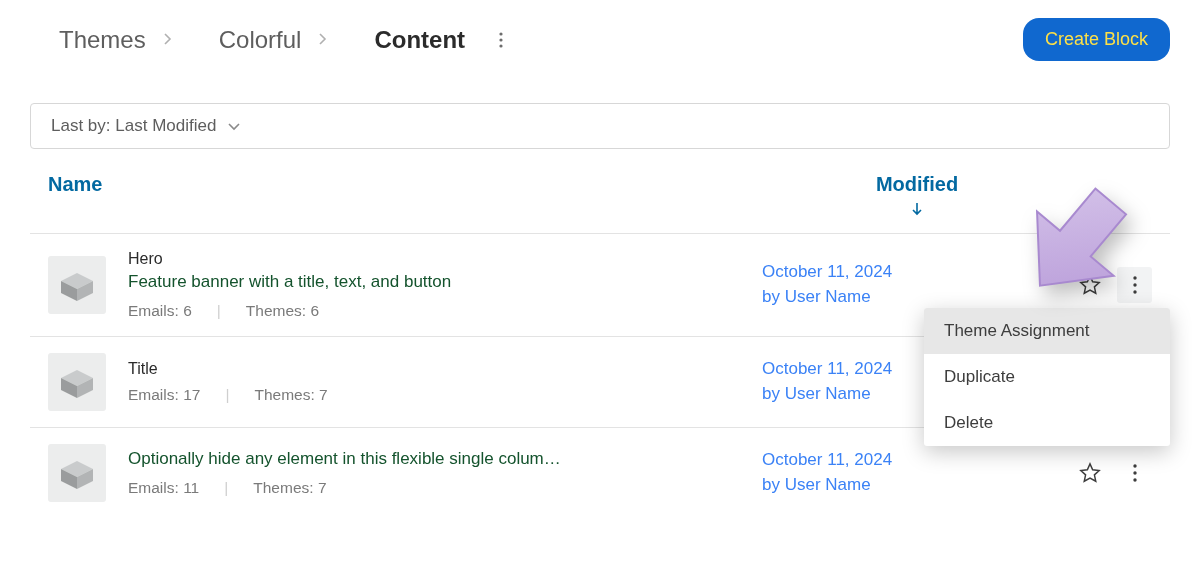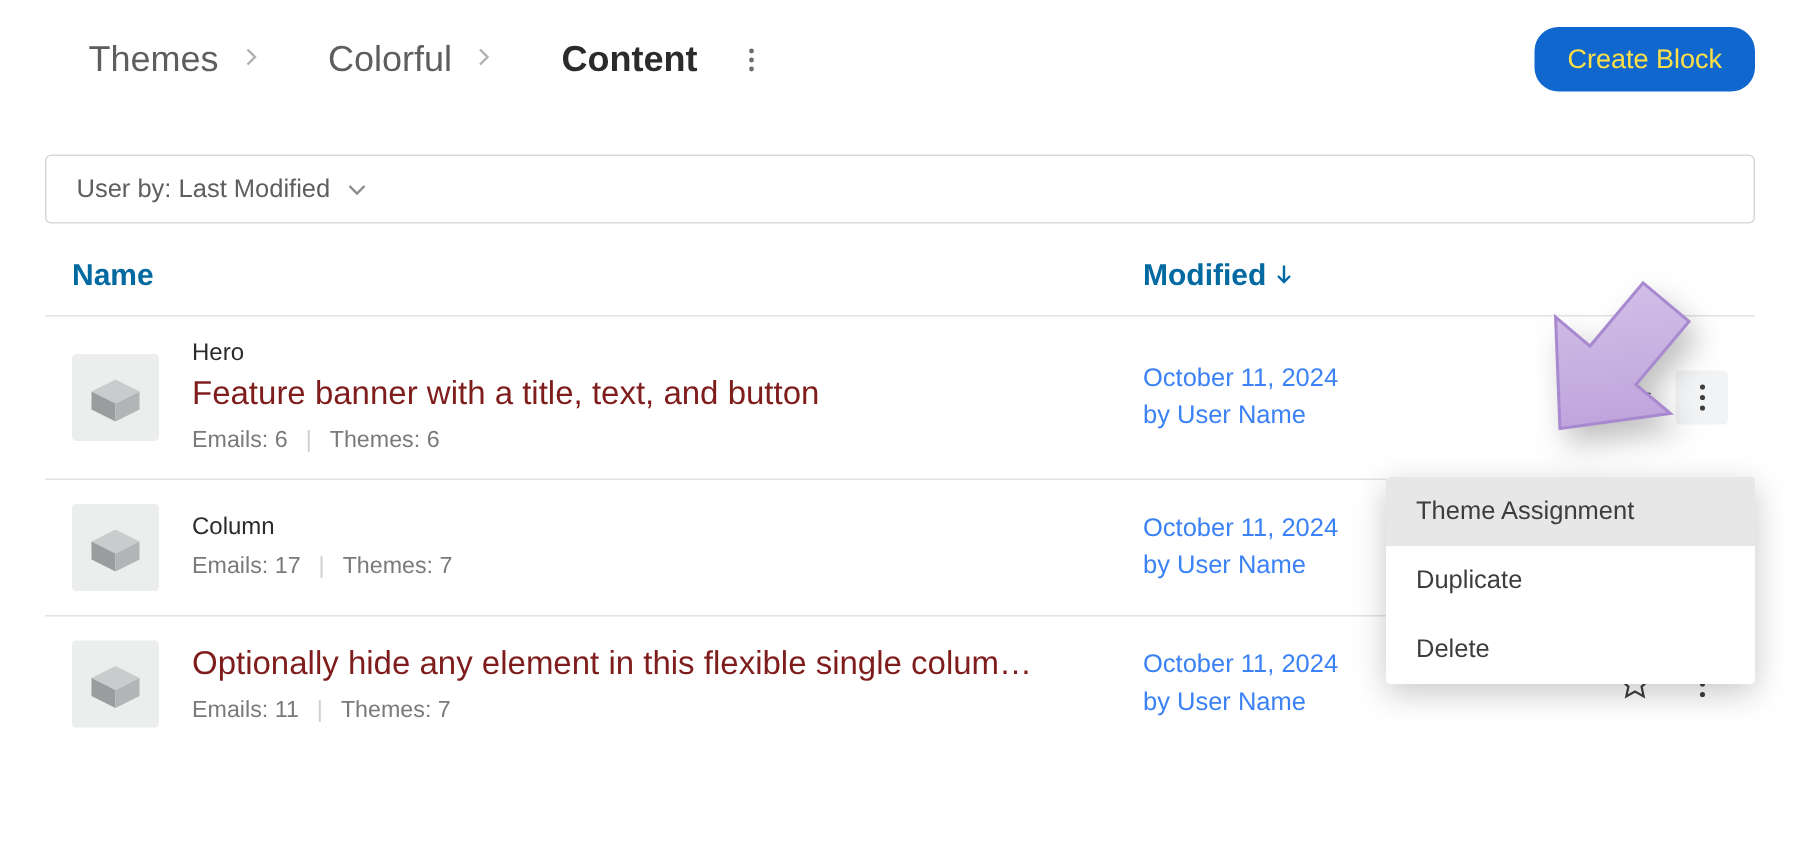--- a/index.html
+++ b/index.html
@@ -64,21 +64,21 @@
   
   .table-head {
     display: flex;
     padding: 24px 18px 14px 18px;
     border-bottom: 1px solid #e3e3e3;
     font-size: 20px;
     color: #0369a1;
     font-weight: 600;
   }
   .col-name { flex: 1; }
-  .col-mod  { width: 310px; display:flex; align-items:center; gap:6px;}
+  .col-mod  { width: 310px; display:flex; align-items:center; gap:6px;flex-direction:column;}
   .col-actions { width: 80px; }
   .sort-arrow { font-size: 15px; }
 
   
   .row {
     display: flex;
     padding: 16px 18px 16px 18px;
     border-bottom: 1px solid #e3e3e3;
     align-items: center;
     position: relative;
@@ -87,22 +87,22 @@
     width: 58px; height: 58px;
     background: #eceded;
     border-radius: 3px;
     margin-right: 22px;
     display:flex; align-items:center; justify-content:center;
     flex-shrink:0;
   }
   .thumb svg { width: 40px; height: 40px; }
   .row-main { flex: 1; overflow: hidden; padding-right: 10px;}
   .row-title { font-size: 16px; color: #2b2b2b; margin-bottom: 4px; }
-  .row-desc  { font-size: 22px; color: #7f1d1d; margin-bottom: 10px; white-space:nowrap; overflow:hidden; text-overflow:ellipsis;}
-  .row-meta  { font-size: 15.5px; color: #7a7a7a; display:flex; gap:12px; align-items:center;}
+  .row-desc  { font-size: 17px; color: #14532d; margin-bottom: 10px; white-space:nowrap; overflow:hidden; text-overflow:ellipsis;}
+  .row-meta  { font-size: 15.5px; color: #7a7a7a; display:flex; gap:25px; align-items:center;}
   .row-meta .sep { color:#cfcfcf; }
   .row-mod { width: 310px; font-size: 17px; color:#3b82f6; line-height:1.45;}
   .row-actions {
     width: 80px;
     display: flex;
     align-items: center;
     justify-content: flex-end;
     gap: 10px;
   }
   .star-btn, .more-btn {
@@ -111,21 +111,21 @@
     cursor:pointer;
     border-radius:3px;
     color:#3d3d3d;
   }
   .more-btn { background:#f2f3f4; }
   .row.no-hover .more-btn { background:transparent; }
 
   
   .dropdown {
     position: absolute;
-    top: 318px;
+    top: 308px;
     right: 30px;
     width: 246px;
     background: #fff;
     border-radius: 3px;
     box-shadow: 0 6px 22px rgba(0,0,0,0.22);
     z-index: 10;
     overflow:hidden;
   }
   .dropdown .item {
     padding: 13px 20px;
@@ -171,21 +171,21 @@
           <circle cx="2" cy="8" r="1.6" fill="currentColor"></circle>
           <circle cx="2" cy="14" r="1.6" fill="currentColor"></circle>
         </svg>
     </span>
   </div>
   <button class="create-btn">Create Block</button>
 </div>
 
 <div class="sort-bar">
   <span>
-    <span>User by:</span> <span>Last Modified</span>
+    <span>Last by:</span> <span>Last Modified</span>
   </span>
   <span class="chev-down">
     <svg width="12" height="8" viewBox="0 0 12 8">
         <path d="M1 1 L6 6 L11 1" stroke="currentColor" stroke-width="1.6" fill="none"></path>
       </svg>
   </span>
 </div>
 
 <div class="table-head">
   <div class="col-name">Name</div>
@@ -239,21 +239,21 @@
 
 <div class="row no-hover">
   <div class="thumb">
     <svg viewBox="0 0 40 40">
         <polygon points="20,8 36,16 20,24 4,16" fill="#c9cbcc"></polygon>
         <polygon points="4,16 20,24 20,36 4,28" fill="#9a9c9d"></polygon>
         <polygon points="36,16 20,24 20,36 36,28" fill="#b2b4b5"></polygon>
       </svg>
   </div>
   <div class="row-main">
-    <div class="row-title">Column</div>
+    <div class="row-title">Title</div>
     <div class="row-meta" style="margin-top:8px">
       <span><span>Emails:</span> <span>17</span></span>
       <span class="sep">|</span>
       <span><span>Themes:</span> <span>7</span></span>
     </div>
   </div>
   <div class="row-mod">
     <div>October 11, 2024</div>
     <div>by User Name</div>
   </div>

